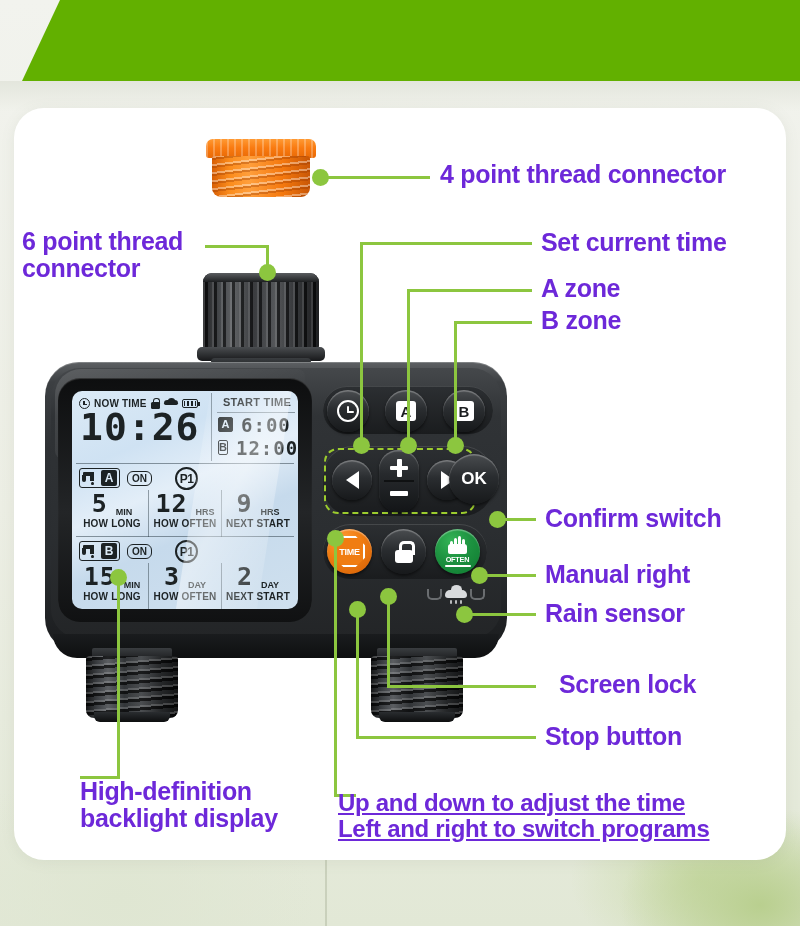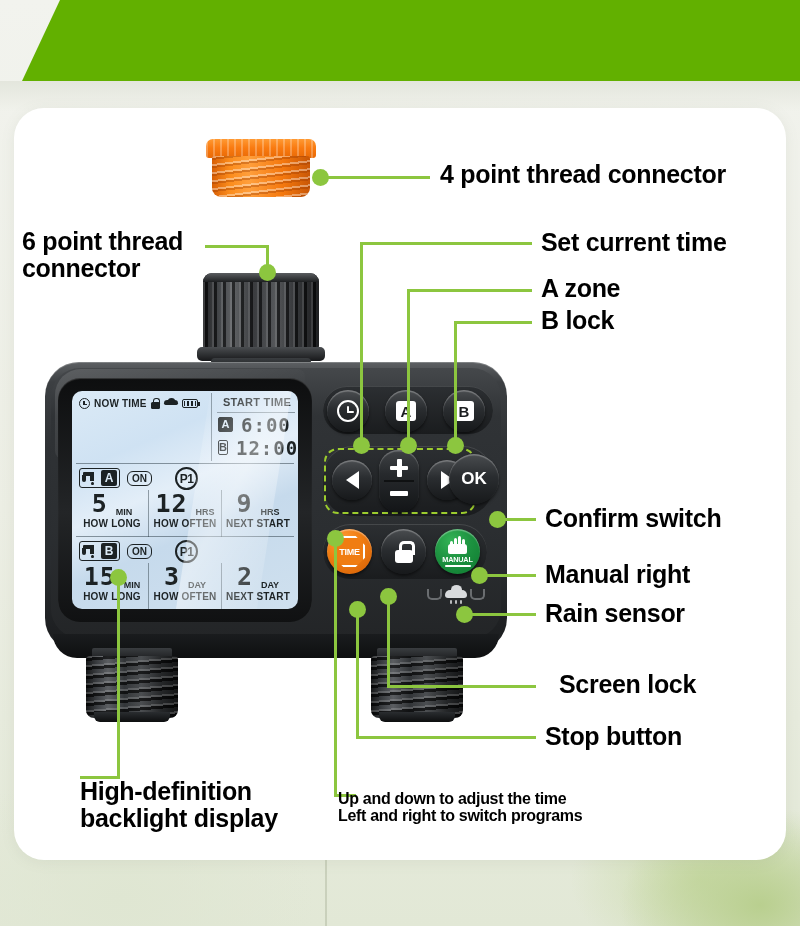--- a/index.html
+++ b/index.html
@@ -64,28 +64,28 @@
   .lead.h { height: 3px; }
   .lead.v { width: 3px; }
   .dot {
     position: absolute; width: 17px; height: 17px; border-radius: 50%;
     background: #8cc63f;
   }
 
   
   .label {
     position: absolute;
-    color: #000000;
+    color: #6d28d9;
     font-size: 25px;
     font-weight: bold;
     line-height: 1.08;
     white-space: pre;
     letter-spacing: -.3px;
   }
-  .label.small { font-size: 16px; }
+  .label.small { font-size: 24px; text-decoration: underline; }
 
   
   #cap {
     position: absolute; left: 205px; top: 139px; width: 112px; height: 58px;
   }
   #cap-top {
     position: absolute; left: 1px; top: 0; width: 110px; height: 19px;
     border-radius: 7px 7px 3px 3px;
     background: linear-gradient(180deg,#ff9a33 0%, #f97a10 48%, #e96a06 100%);
   }
@@ -483,20 +483,21 @@
     <div id="lcd">
 
       <div id="lcd-top">
         <div id="lcd-statusrow">
           <span class="mini-icon" id="lcd-clock-glyph"></span>
           <span id="lcd-nowtime">NOW TIME</span>
           <span class="mini-icon" id="lcd-lock-glyph"></span>
           <span class="mini-icon" id="lcd-cloud-glyph"></span>
           <span class="mini-icon" id="lcd-battery-glyph"></span>
         </div>
+        <div id="lcd-time" class="seg">10:26</div>
         <div id="lcd-divider-v"></div>
         <div id="lcd-start-head">START TIME</div>
         <div id="lcd-start-rule"></div>
 
         <div class="start-row" style="top:22px">
           <span class="zone-box filled">A</span>
           <span class="start-time-val seg">6:00</span>
         </div>
         <div class="start-row" style="top:45px">
           <span class="zone-box">B</span>
@@ -605,21 +606,21 @@
     <div id="lock-btn">
       <span class="lock-glyph"></span>
     </div>
     <div id="manual-btn">
       <span id="manual-hand">
         <span class="finger" style="left:2px;  height:6px;"></span>
         <span class="finger" style="left:6px;  height:9px;"></span>
         <span class="finger" style="left:10px; height:11px;"></span>
         <span class="finger" style="left:14px; height:8px;"></span>
       </span>
-      <span id="manual-label">MANUAL</span>
+      <span id="manual-label">OFTEN</span>
       <span id="manual-underline"></span>
     </div>
 
     <div id="rain-zone">
       <span class="rain-bracket"></span>
       <span id="rain-cloud">
         <span class="raindrop" style="left:5px;"></span>
         <span class="raindrop" style="left:10px;"></span>
         <span class="raindrop" style="left:15px;"></span>
       </span>
@@ -659,21 +660,21 @@
 <div class="label" style="left:541px; top:229px;">Set current time</div>
 
 <div class="dot" style="left:400px; top:437px;"></div>
 <div class="lead v" style="left:407px; top:290px; height:155px;"></div>
 <div class="lead h" style="left:407px; top:289px; width:125px;"></div>
 <div class="label" style="left:541px; top:275px;">A zone</div>
 
 <div class="dot" style="left:447px; top:437px;"></div>
 <div class="lead v" style="left:454px; top:322px; height:123px;"></div>
 <div class="lead h" style="left:454px; top:321px; width:78px;"></div>
-<div class="label" style="left:541px; top:307px;">B lock</div>
+<div class="label" style="left:541px; top:307px;">B zone</div>
 
 <div class="dot" style="left:489px; top:511px;"></div>
 <div class="lead h" style="left:497px; top:518px; width:39px;"></div>
 <div class="label" style="left:545px; top:505px;">Confirm switch</div>
 
 <div class="dot" style="left:471px; top:567px;"></div>
 <div class="lead h" style="left:479px; top:574px; width:57px;"></div>
 <div class="label" style="left:545px; top:561px;">Manual right</div>
 
 <div class="dot" style="left:456px; top:606px;"></div>

